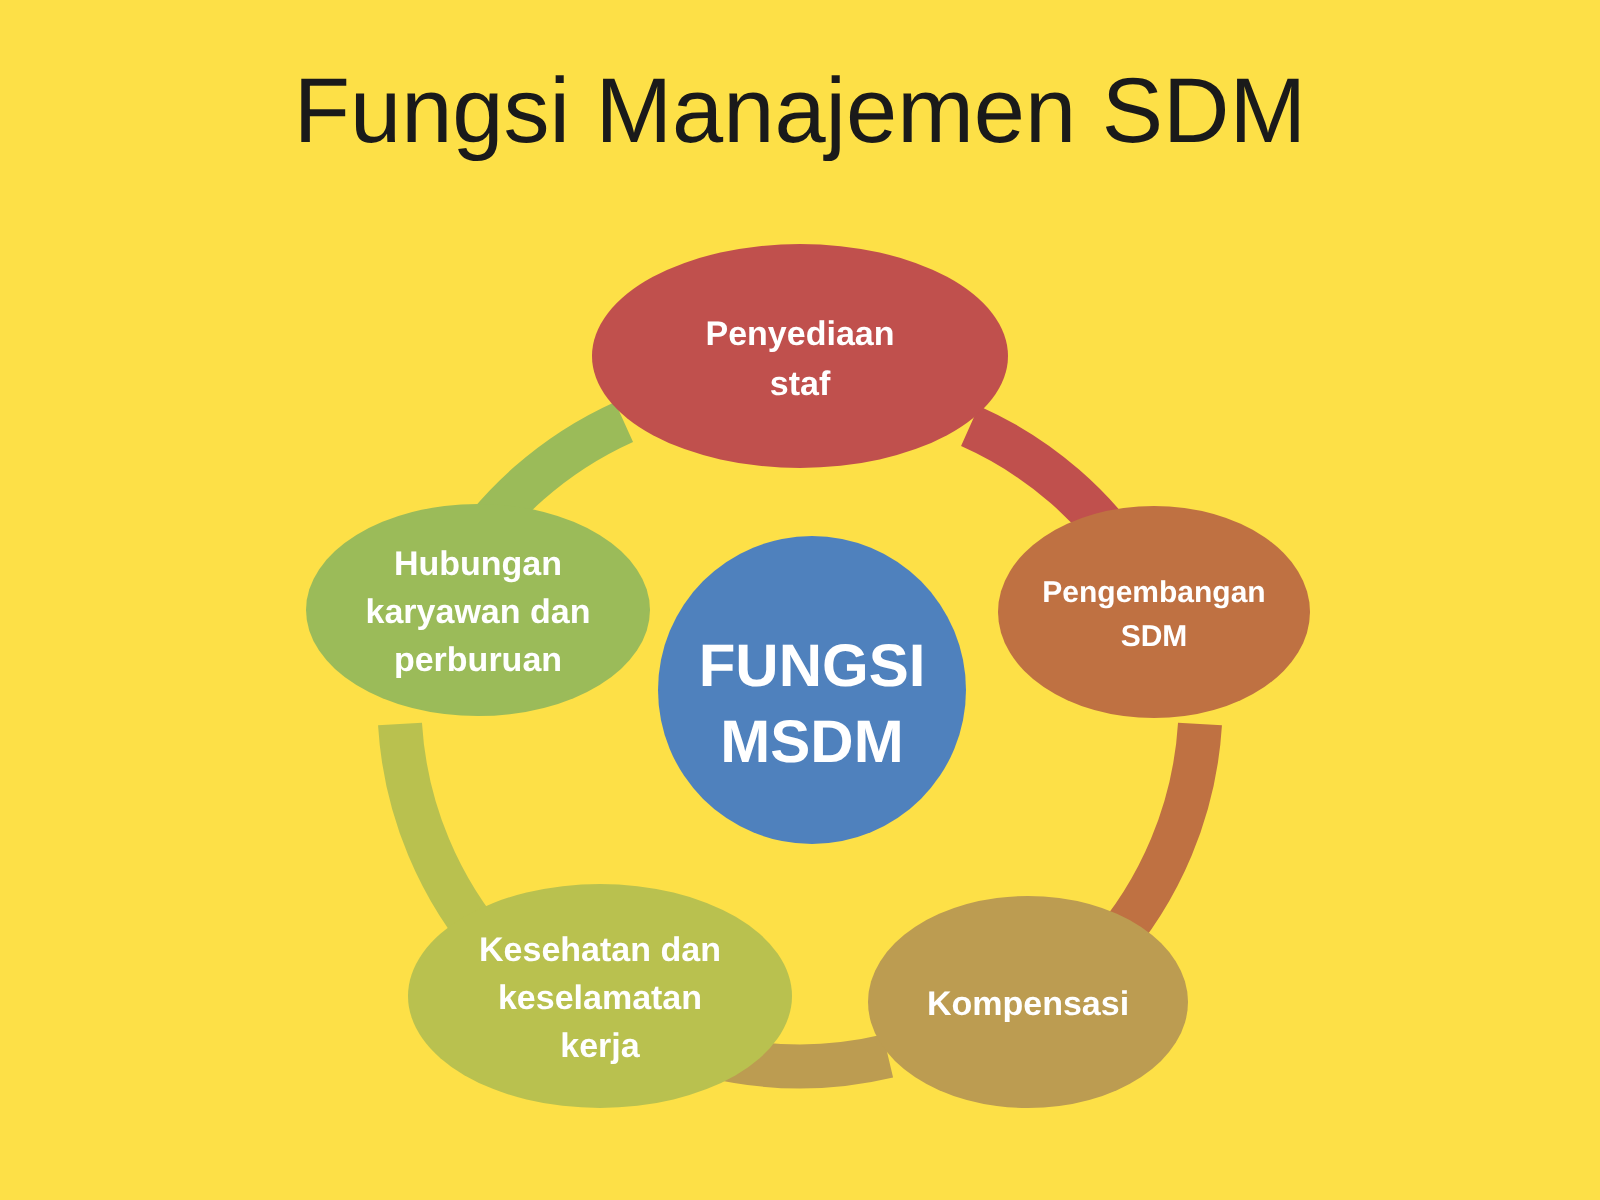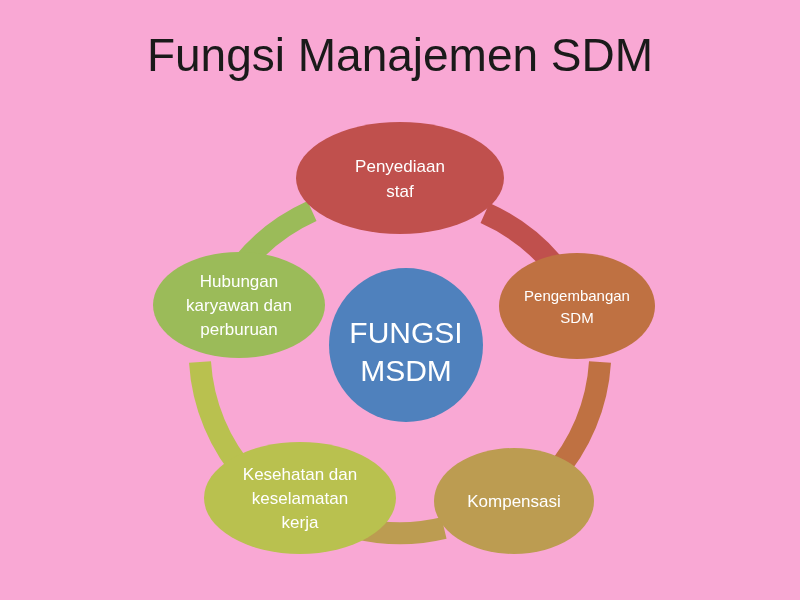--- a/index.html
+++ b/index.html
@@ -32,20 +32,21 @@
     letter-spacing: 0px;
     line-height: 1.1;
     white-space: nowrap;
   }
   #diagram {
     position: absolute;
     top: 100px;
     left: 100px;
     width: 600px;
     height: 480px;
+    font-weight: bold;
   }
   #diagram svg {
     display: block;
     width: 600px;
     height: 480px;
   }
   .node-label {
     fill: #ffffff;
     font-family: "Liberation Sans", sans-serif;
     text-anchor: middle;
@@ -57,21 +58,21 @@
   .center-label {
     fill: #ffffff;
     font-family: "Liberation Sans", sans-serif;
     text-anchor: middle;
     font-size: 30px;
   }
 </style>
 </head>
 <body>
 
-<div id="slide" style="background: #f9a8d4;">
+<div id="slide" style="background: #fde047;">
 
   <div id="page-title" style="color: rgb(26, 26, 26);">Fungsi Manajemen SDM</div>
 
   <div id="diagram">
     <svg viewBox="0 0 600 480" xmlns="http://www.w3.org/2000/svg">
 
       <path d="M 128 185 A 190 190 0 0 1 212 111" fill="none" stroke-width="22" stroke-linecap="butt" id="arc-0" stroke="#9BBB59"></path>
 
       <path d="M 385 113 A 190 190 0 0 1 469 186" fill="none" stroke-width="22" stroke-linecap="butt" id="arc-1" stroke="#C0504D"></path>
 

